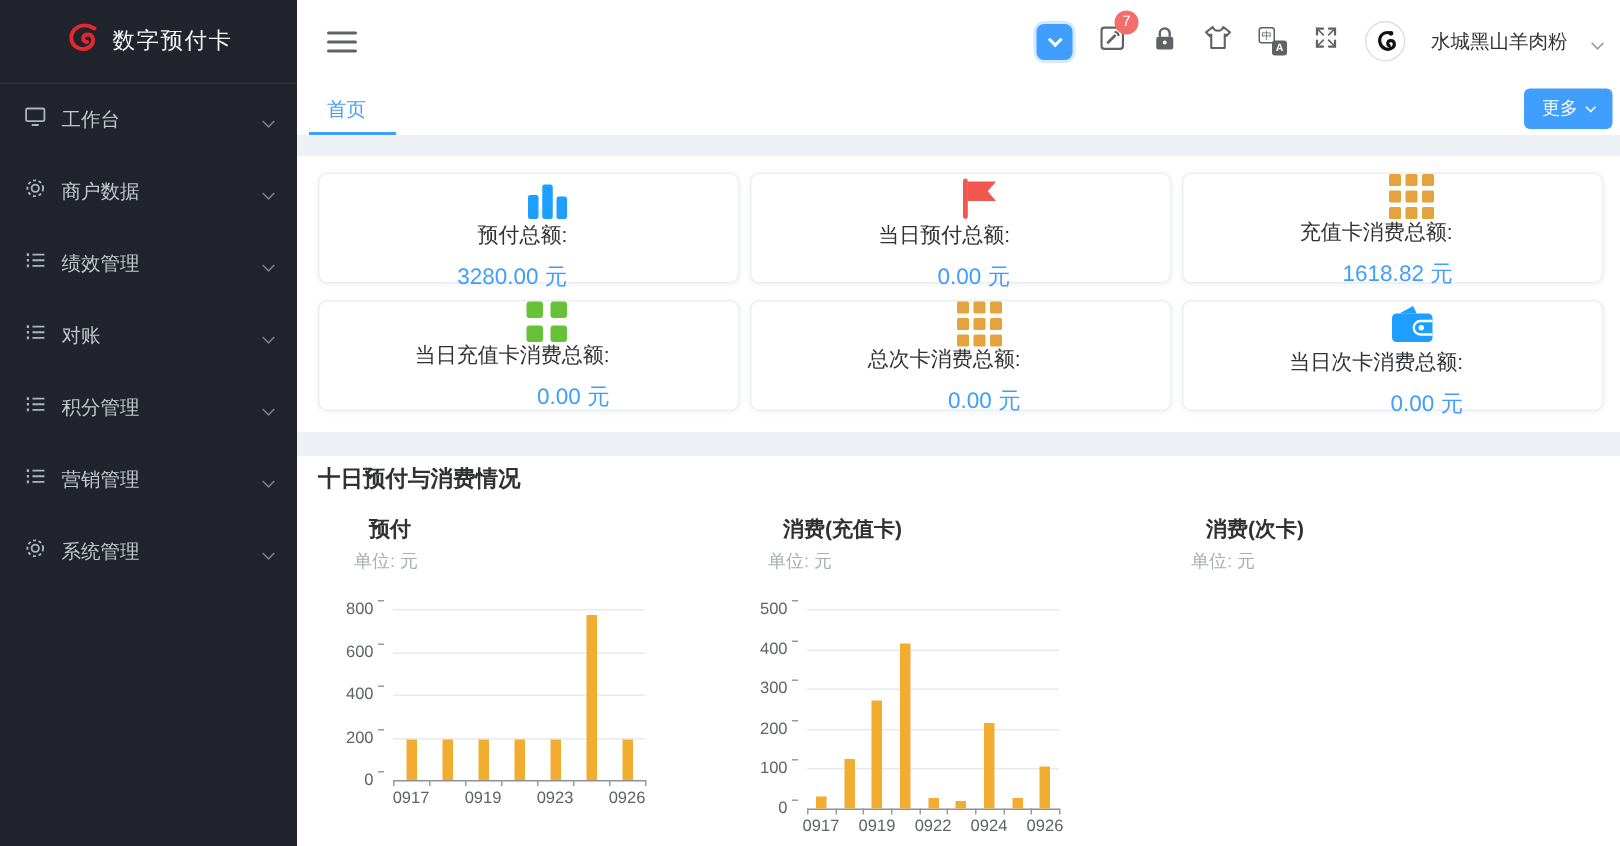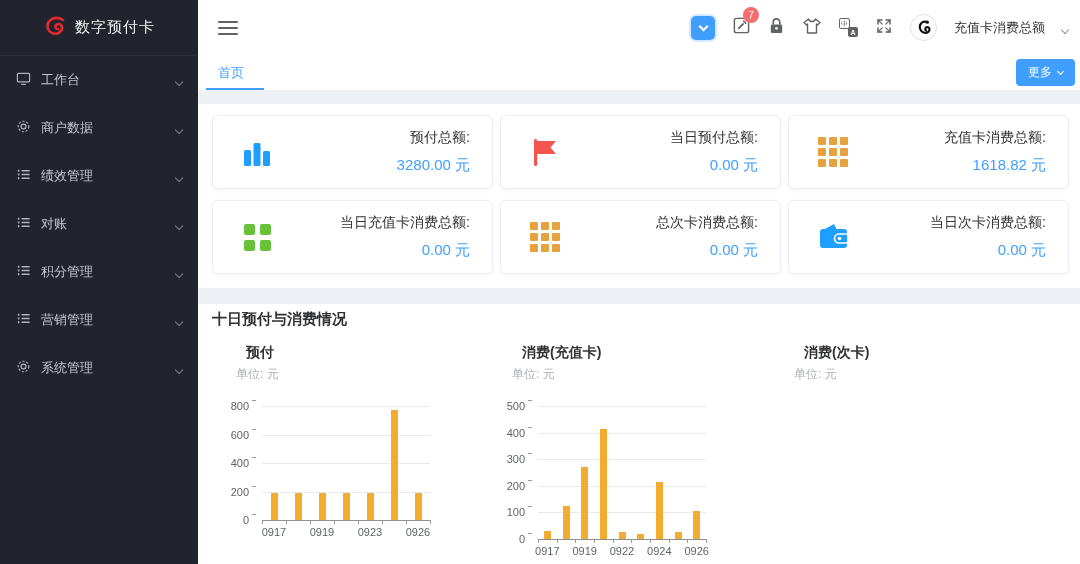--- a/index.html
+++ b/index.html
@@ -52,21 +52,21 @@
        color:#409EFF;font-size:13px;cursor:pointer;}
   .tab-underline{position:absolute;left:8px;bottom:0;width:58px;height:2px;background:#409EFF;}
   .more-btn{position:absolute;right:5px;top:4px;height:27px;padding:0 12px;background:#409EFF;
             border:none;border-radius:4px;color:#fff;font-size:12px;display:flex;align-items:center;
             gap:6px;cursor:pointer;}
   .more-btn .chev{width:5px;height:5px;}
   .strip{position:absolute;left:0;width:882px;background:#edf0f5;}
 
   
   .card{position:absolute;width:281px;height:74px;background:#fff;border:1px solid #ebeef5;
-        border-radius:6px;box-shadow:0 1px 4px rgba(0,0,0,.05);display:flex;align-items:center;}
+        border-radius:6px;box-shadow:0 1px 4px rgba(0,0,0,.05);display:flex;align-items:center;flex-direction:column;}
   .card-icon{width:40px;margin-left:24px;display:flex;align-items:center;justify-content:center;}
   .card-text{flex:1;text-align:right;padding-right:22px;}
   .card-label{font-size:14px;color:#303133;margin-bottom:9px;}
   .card-value{font-size:15px;color:#409EFF;}
   .grid9{display:grid;grid-template-columns:repeat(3,8px);grid-template-rows:repeat(3,8px);gap:3px;}
   .grid9 i{background:#E6A23C;border-radius:1px;}
   .grid4{display:grid;grid-template-columns:repeat(2,11px);grid-template-rows:repeat(2,11px);gap:5px;}
   .grid4 i{background:#67C23A;border-radius:2px;}
 
   
@@ -230,21 +230,21 @@
               <path d="M15 3l-4.2 4.2M3 3l4.2 4.2M15 15l-4.2-4.2M3 15l4.2-4.2" stroke-width="1.1"></path>
             </svg>
           </span>
         </div>
         <div class="avatar">
           <svg width="16" height="18" viewBox="0 0 16 18">
             <path d="M11 3 C6 1.5 3 5.5 4 9.5 c1 4 5.5 5.5 8.3 3.4 2-1.6 1.6-5-1.3-4.8 -2.1.15-2.4 2.8-.8 3.4" fill="none" stroke="#111" stroke-width="2.1" stroke-linecap="round"></path>
             <circle cx="11.3" cy="3.2" r="1.6" fill="#111"></circle>
           </svg>
         </div>
-        <span class="username">充值卡消费总额</span>
+        <span class="username">水城黑山羊肉粉</span>
         <span class="user-chev"><i class="chev"></i></span>
       </div>
     </header>
 
     <div class="tabbar">
       <div class="tab">首页</div>
       <div class="tab-underline"></div>
       <button class="more-btn">
         <span>更多</span>
         <i class="chev"></i>

